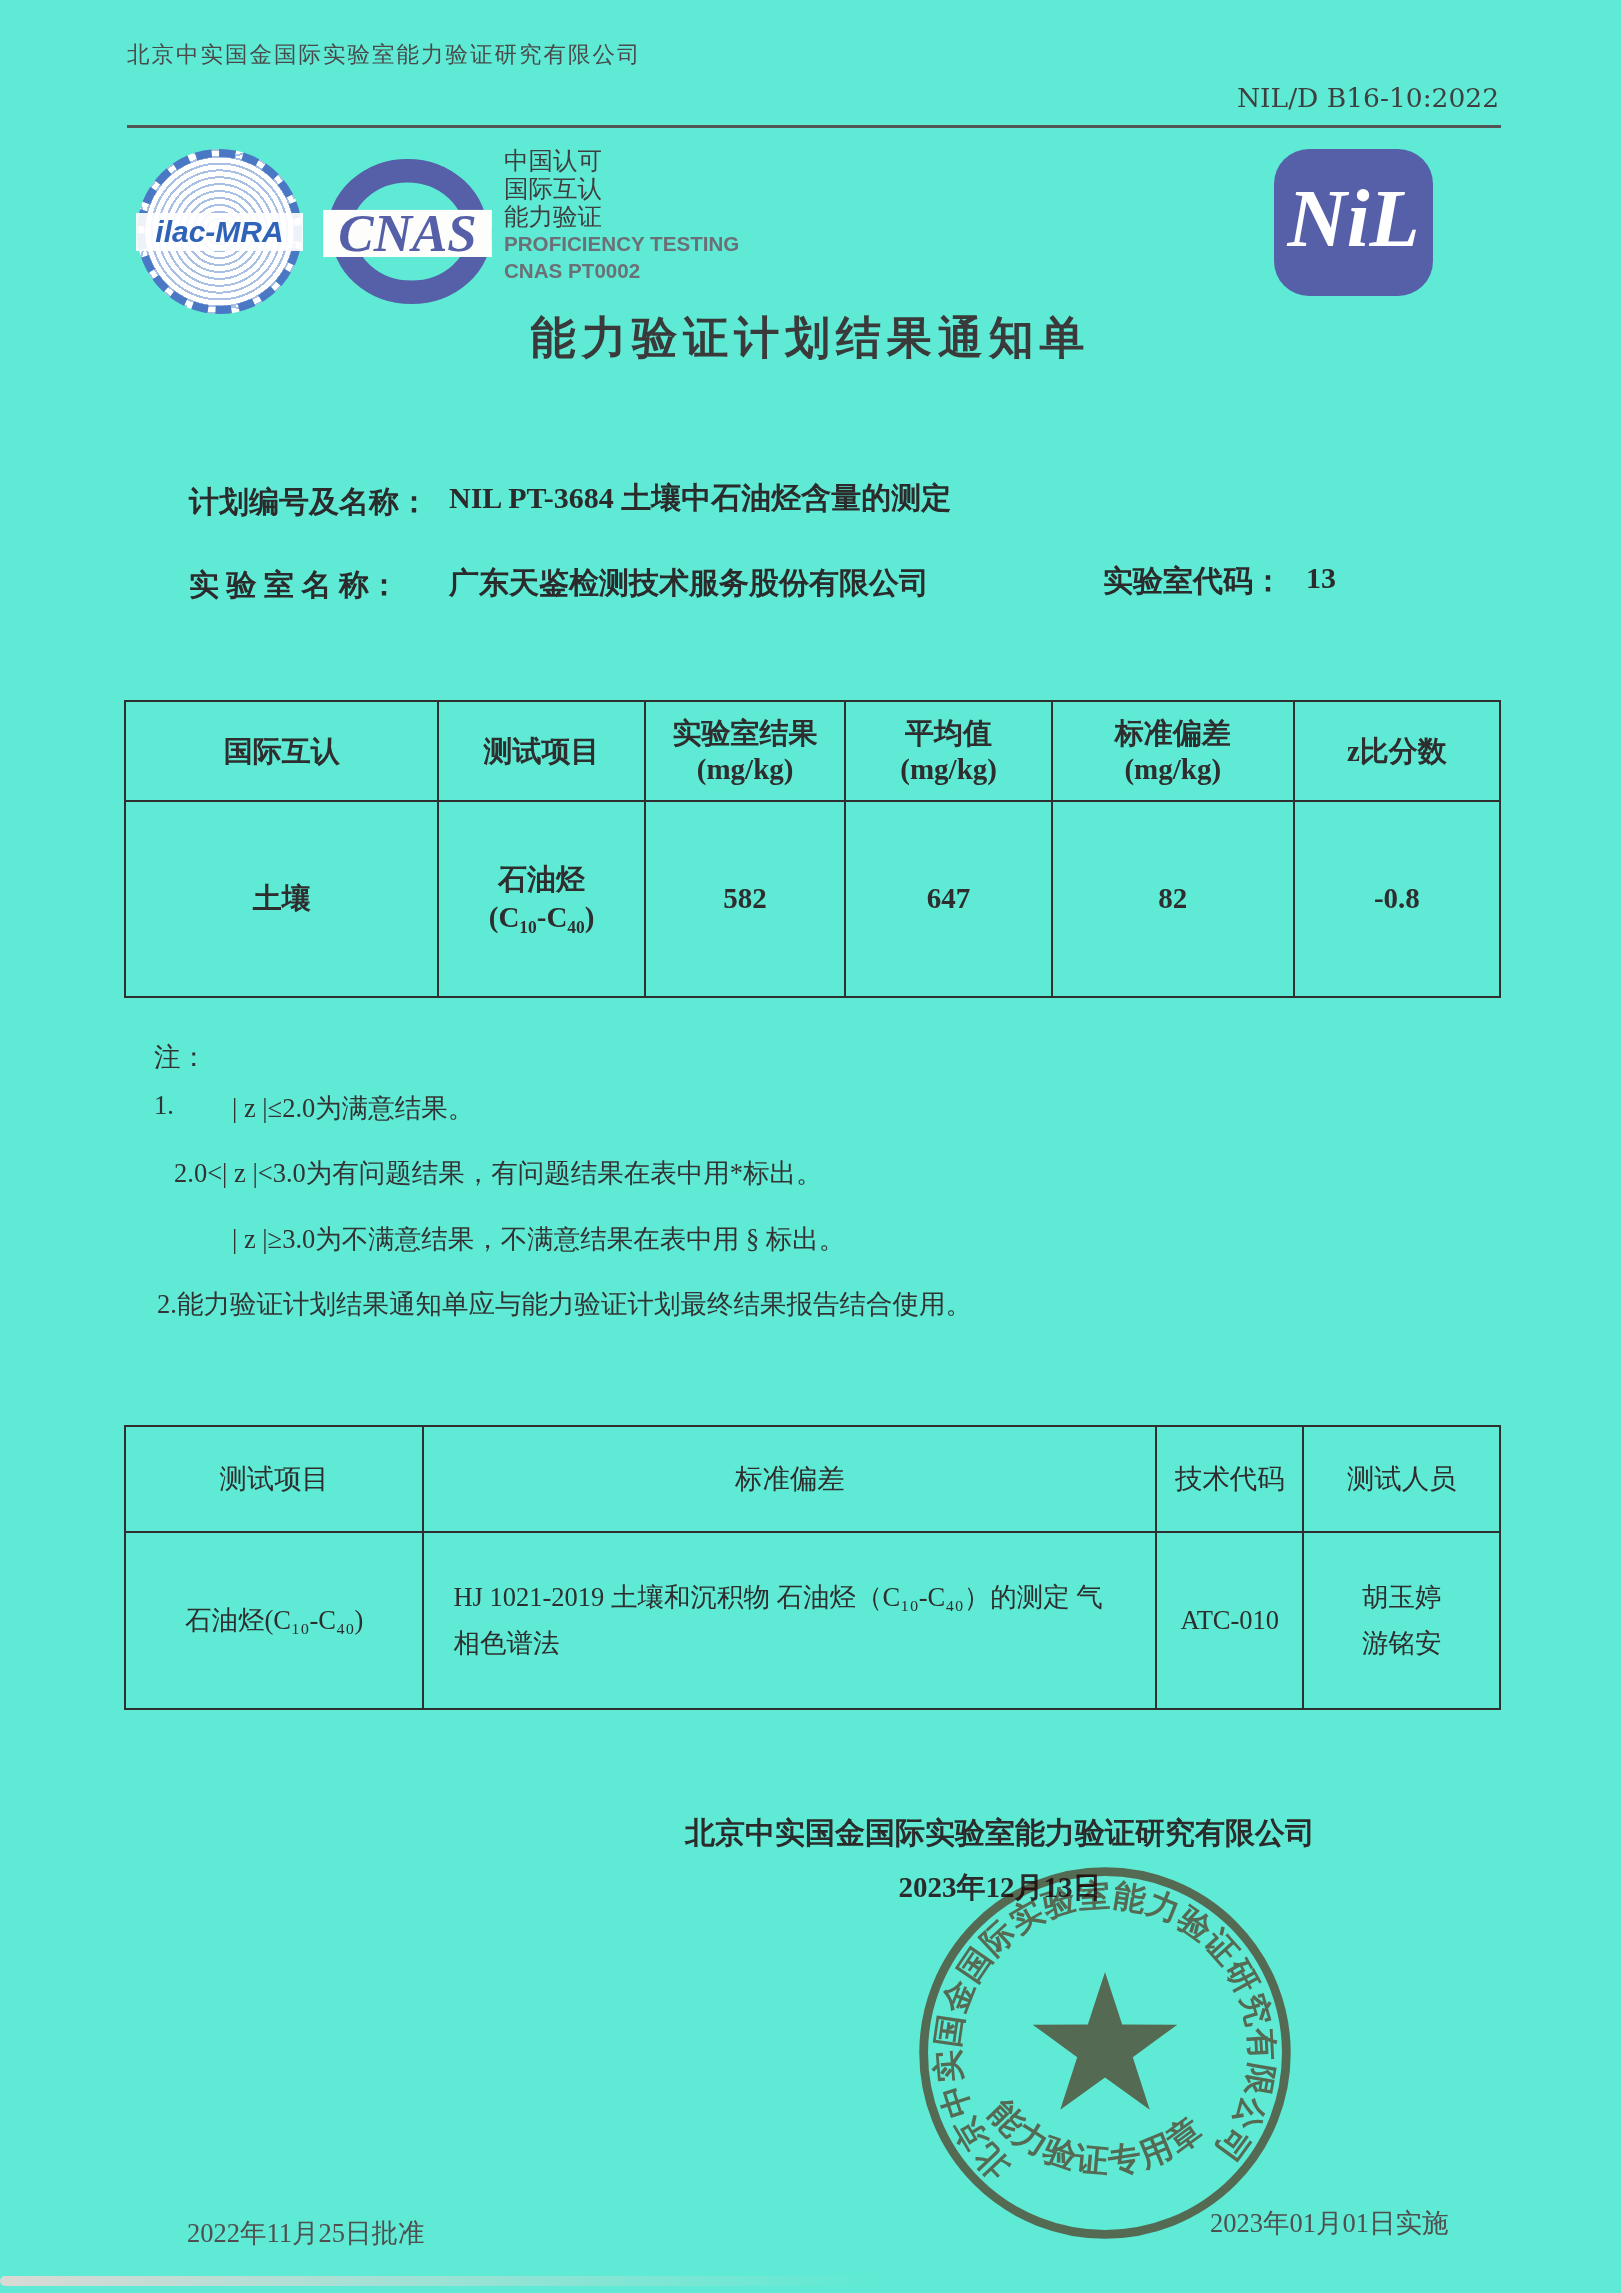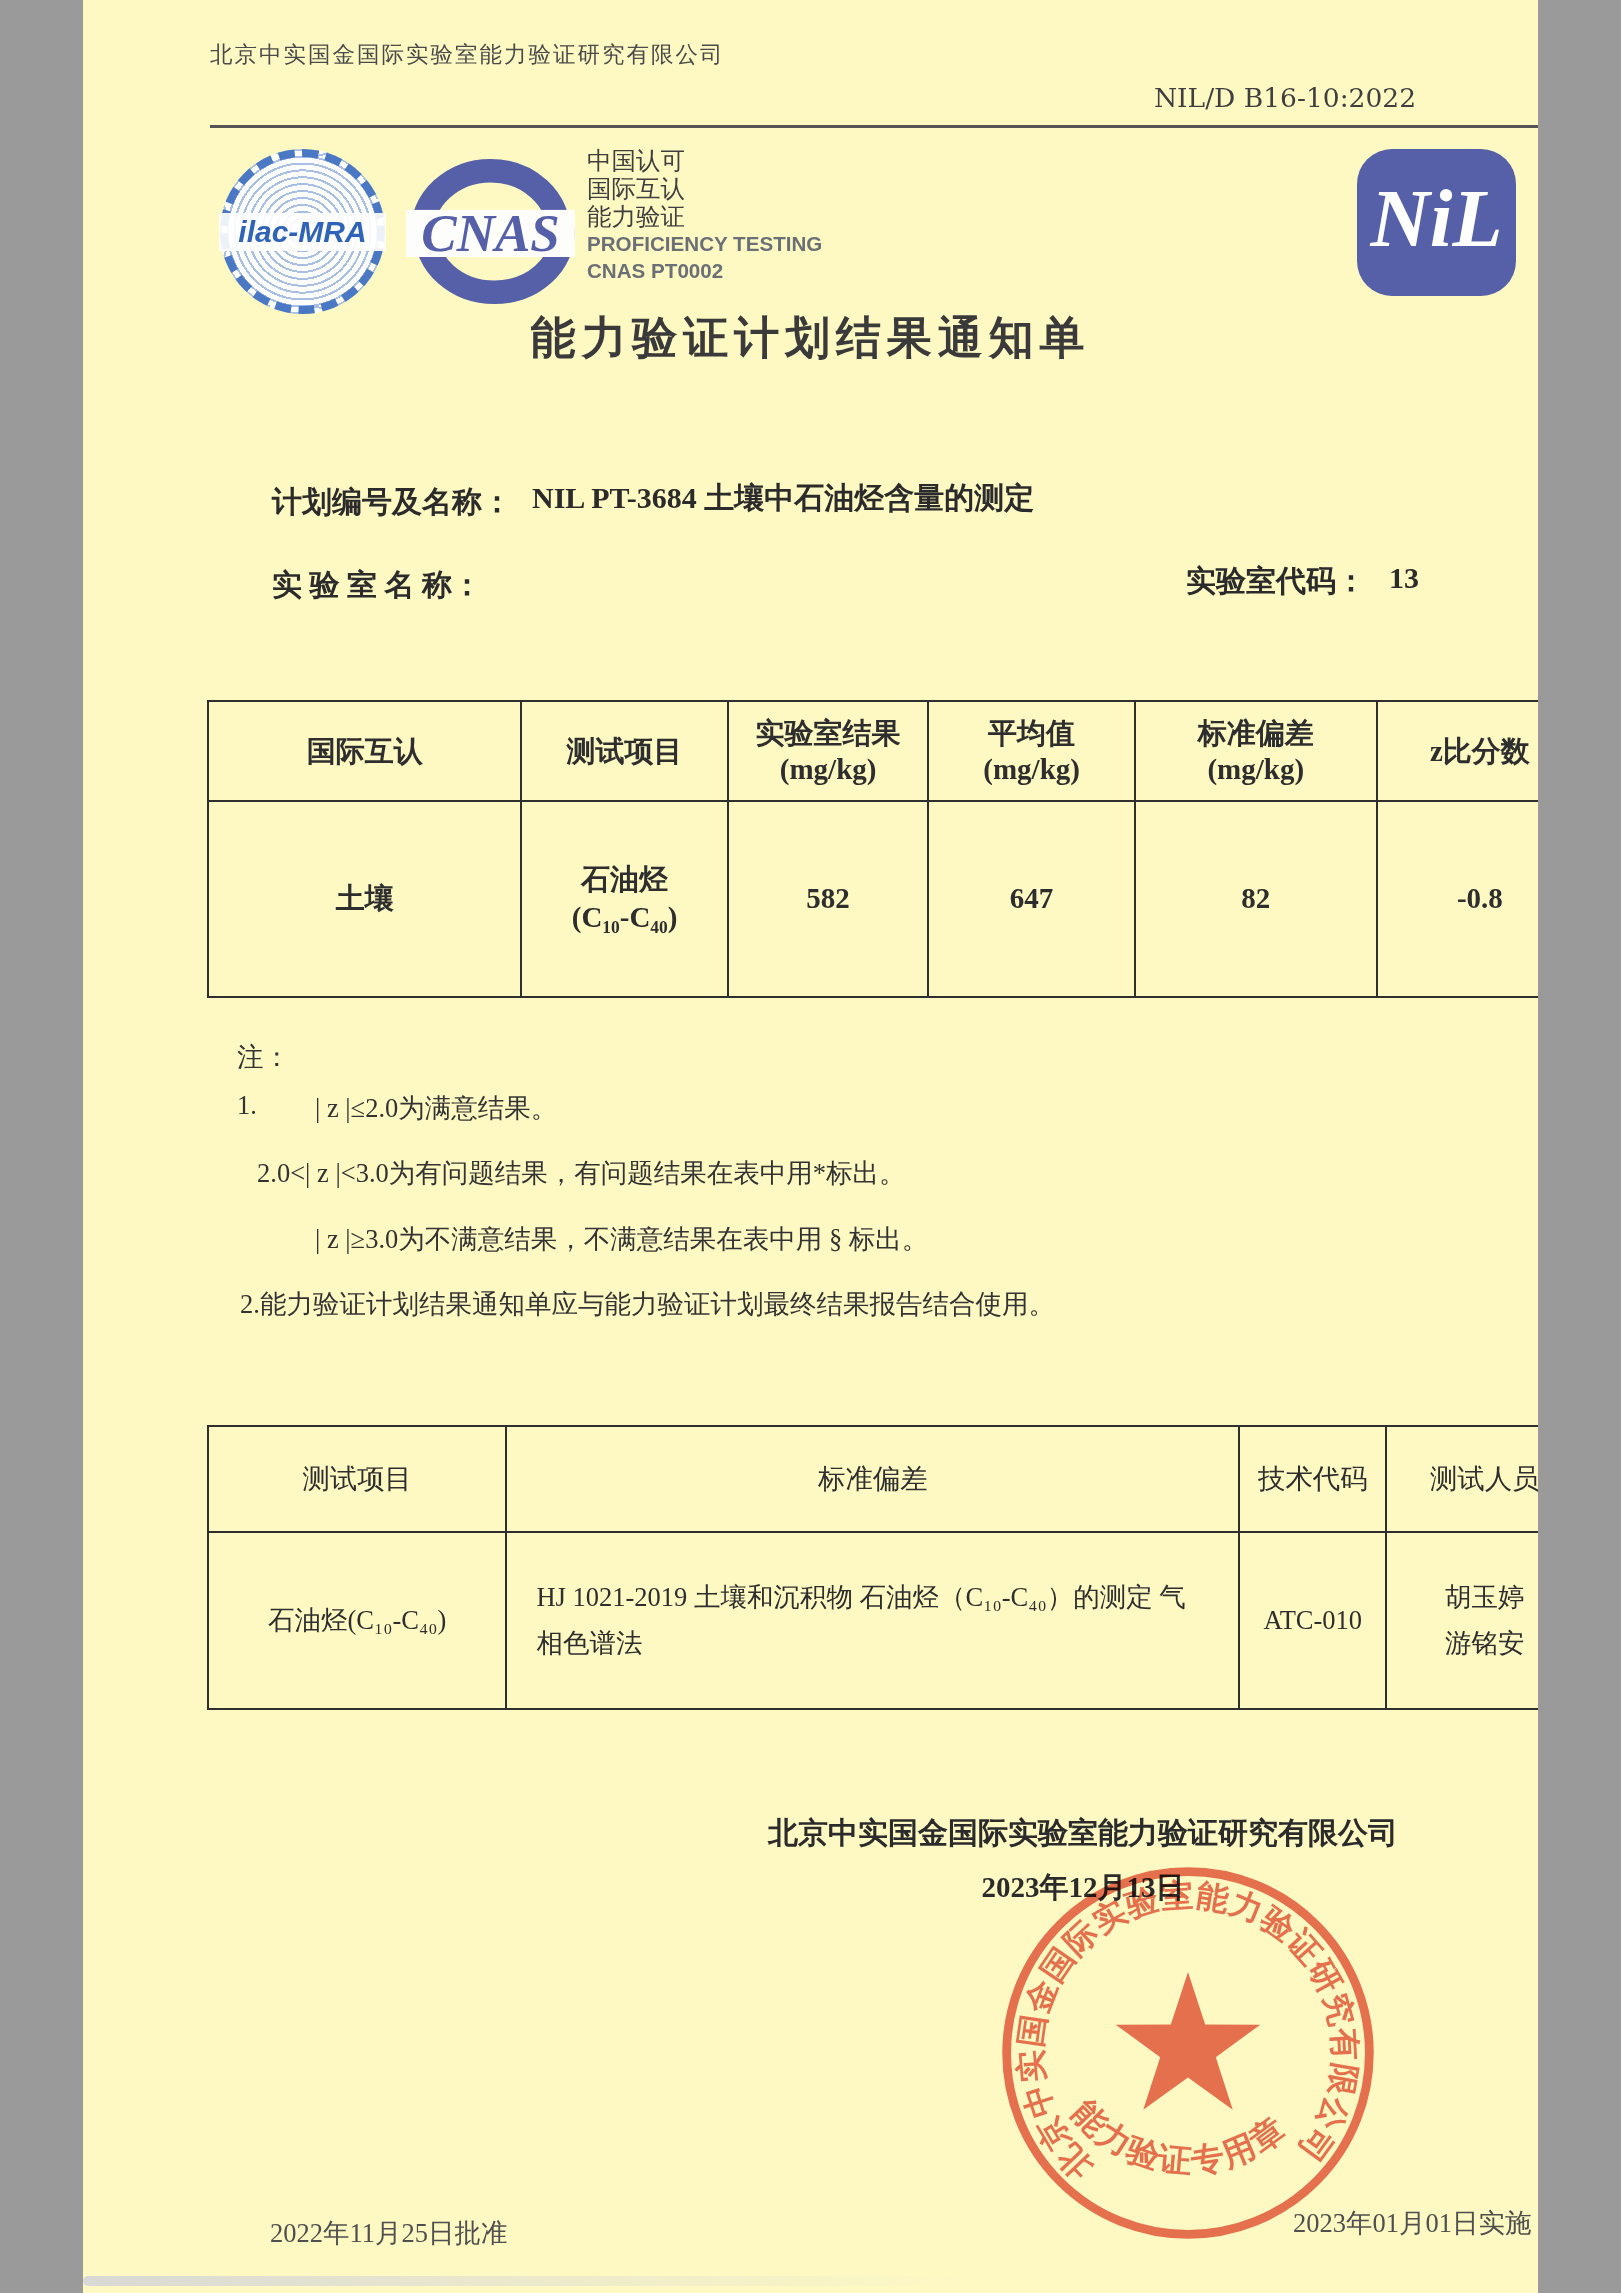--- a/index.html
+++ b/index.html
@@ -1,18 +1,18 @@
 <!DOCTYPE html>
 <html><head>
 <meta charset="utf-8">
 <style>
   html,body{margin:0;padding:0;background:#9a9a9a;}
   .page{
-    position:relative;width:1455px;height:2294px;margin:0 auto;
-    background:#fef9c3;overflow:hidden;
+    position:relative;width:1621px;height:2294px;margin:0 auto;
+    background:#5eead4;overflow:hidden;
     font-family:"Liberation Serif","DejaVu Serif",serif;
     color:#2e2e2e;
   }
   .abs{position:absolute;}
   .preline{white-space:pre-line;}
 
   
   .co1{left:127px;top:39px;font-size:22.5px;letter-spacing:2px;color:#4a4a4a;}
   .co2{left:127px;top:73px;font-size:23.5px;letter-spacing:7.8px;color:#4a4a4a;}
   .doc-code{right:122px;top:82px;font-size:26.5px;color:#3f3f3f;font-family:"DejaVu Serif","Liberation Serif",serif;}
@@ -117,20 +117,21 @@
 
   <div class="abs nil">
     <span>NiL</span>
   </div>
 
   <h1 class="abs title">能力验证计划结果通知单</h1>
 
   <span class="abs info i1l">计划编号及名称：</span>
   <span class="abs info i1v">NIL PT-3684 土壤中石油烃含量的测定</span>
   <span class="abs info i2l">实 验 室 名 称：</span>
+  <span class="abs info i2v">广东天鉴检测技术服务股份有限公司</span>
   <span class="abs info i2cl">实验室代码：</span>
   <span class="abs info i2cv">13</span>
 
   <table class="abs t1">
     <colgroup>
       <col style="width:22.8%">
         <col style="width:15%">
         <col style="width:14.6%">
       <col style="width:15%">
         <col style="width:17.6%">

